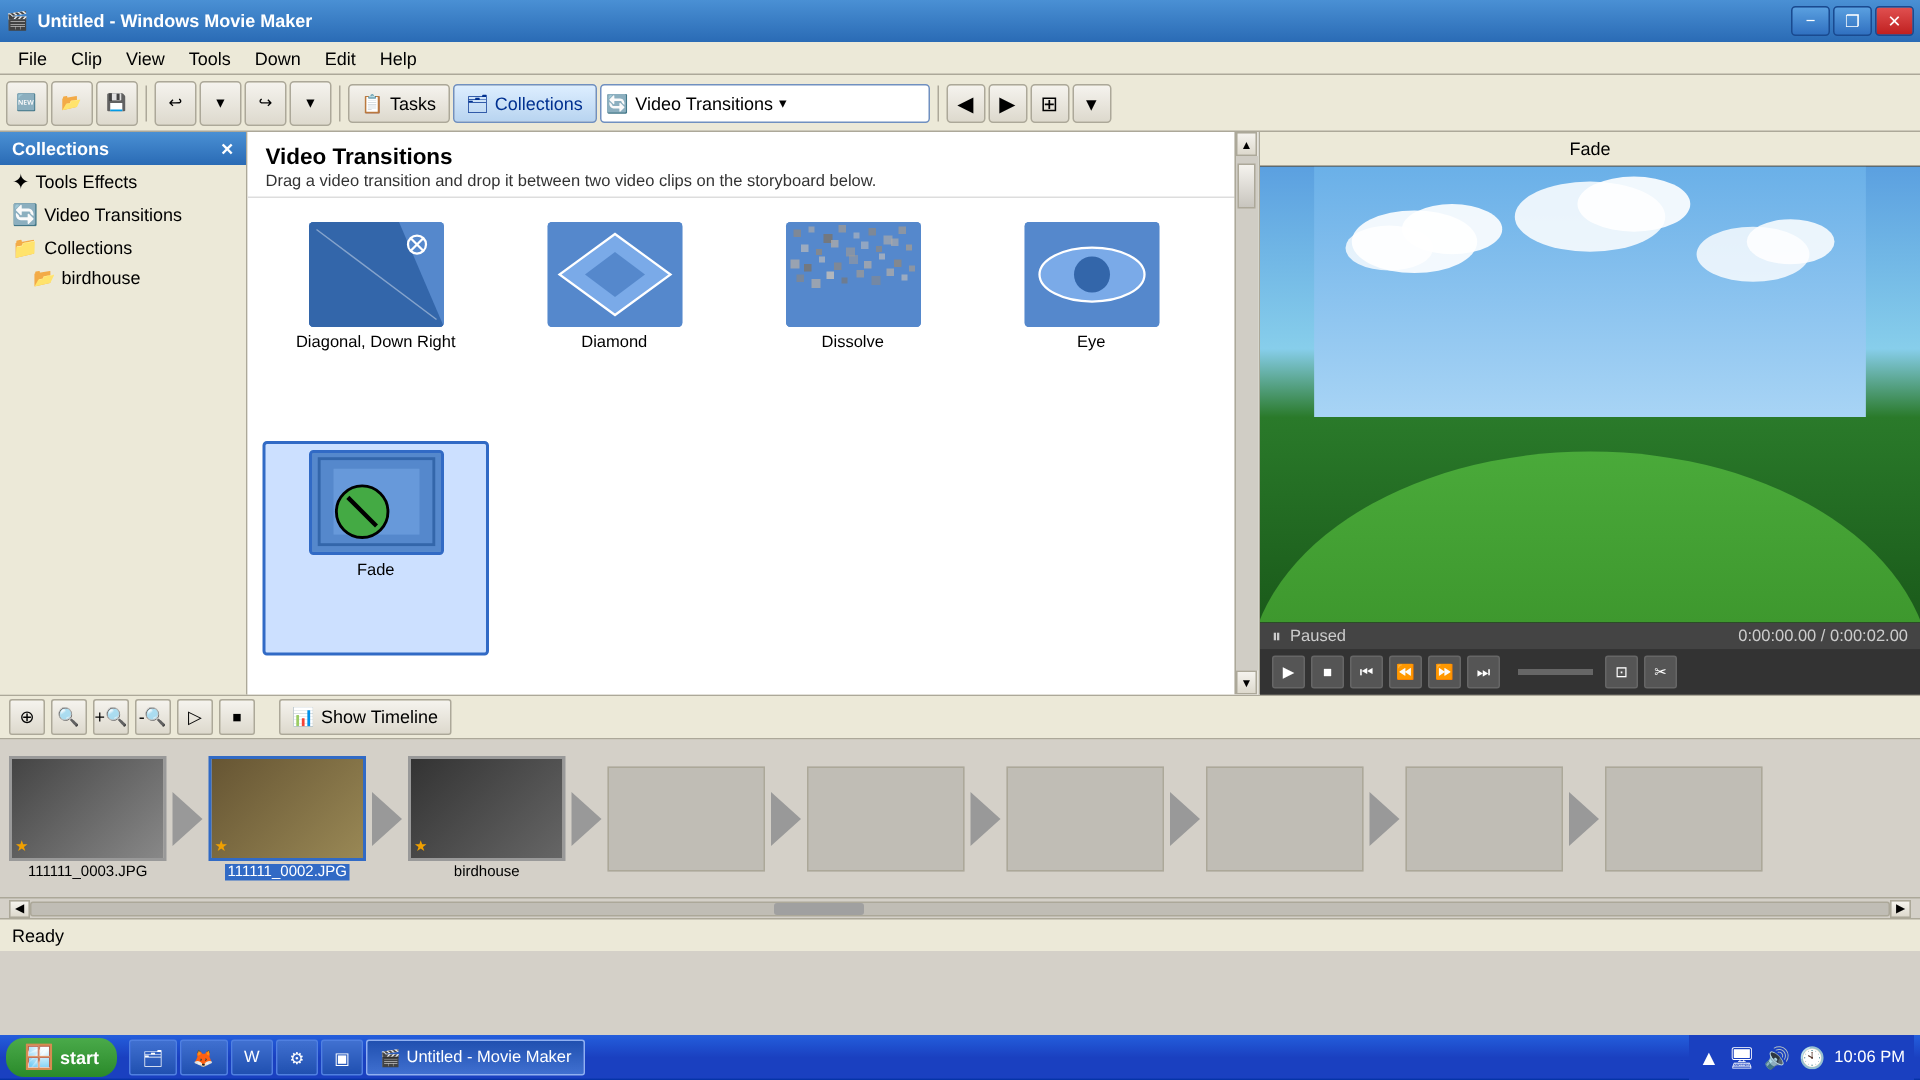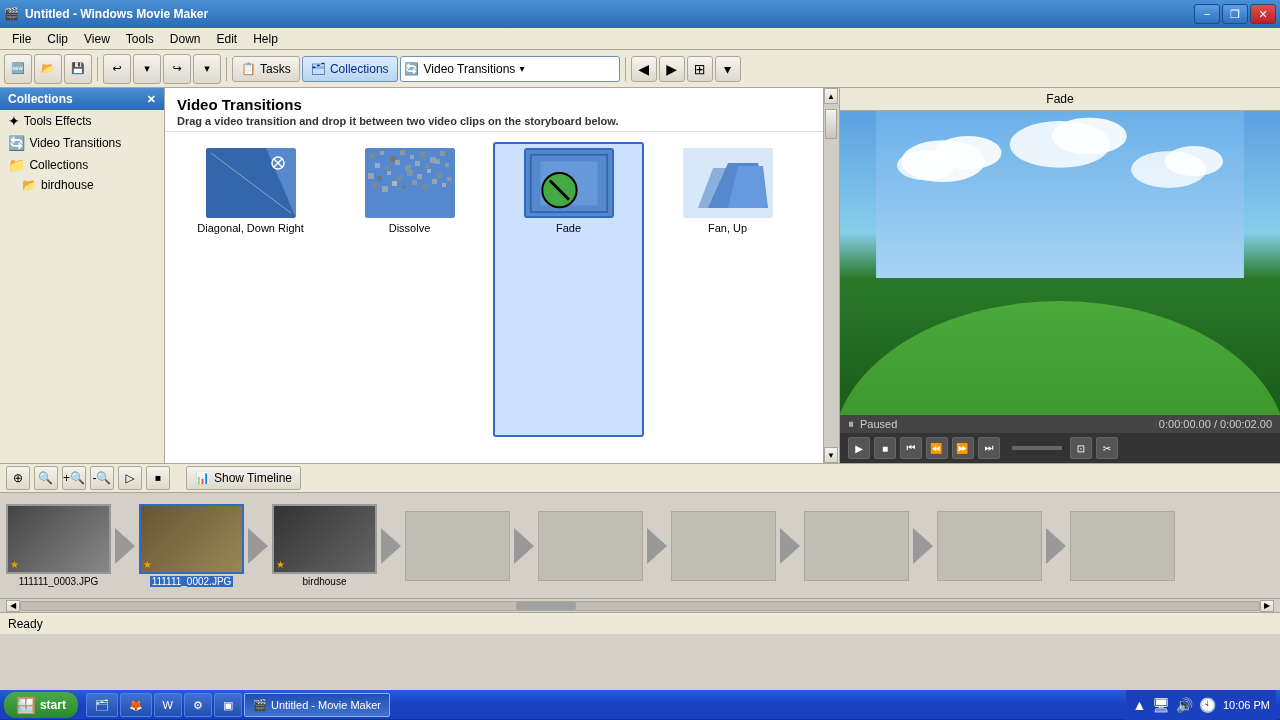--- a/index.html
+++ b/index.html
@@ -161,21 +161,21 @@
       background: white;
       border-right: 1px solid #aca899;
       overflow: hidden;
       position: relative;
     }
     #content-header {
       padding: 8px 12px 4px;
       border-bottom: 1px solid #ddd;
     }
     #content-title { font-size: 15px; font-weight: bold; color: #000; margin-bottom: 2px; }
-    #content-desc { font-size: 11px; color: #333; font-weight: bold; }
+    #content-desc { font-size: 11px; color: #333; }
     #transitions-grid {
       display: grid;
       grid-template-columns: repeat(4, 1fr);
       gap: 8px;
       padding: 10px;
       overflow-y: auto;
       height: calc(375px - 60px);
     }
     .transition-item {
       display: flex;
@@ -545,20 +545,30 @@
             <polygon points="0,0 60,0 90,70 0,70" fill="#3366aa"></polygon>
             <line x1="5" y1="5" x2="85" y2="65" stroke="white" stroke-width="1" opacity="0.4"></line>
             <circle cx="72" cy="15" r="6" fill="none" stroke="white" stroke-width="1.5"></circle>
             <line x1="68" y1="11" x2="76" y2="19" stroke="white" stroke-width="1.5"></line>
             <line x1="76" y1="11" x2="68" y2="19" stroke="white" stroke-width="1.5"></line>
           </svg>
         </div>
         <div class="transition-label">Diagonal, Down Right</div>
       </div>
 
+      <div class="transition-item">
+        <div class="transition-thumb">
+          <svg viewBox="0 0 90 70" xmlns="http://www.w3.org/2000/svg">
+            <rect width="90" height="70" fill="#5588cc"></rect>
+            <polygon points="45,8 82,35 45,62 8,35" fill="#7aaae8" stroke="white" stroke-width="1.5"></polygon>
+            <polygon points="45,20 65,35 45,50 25,35" fill="#5588cc"></polygon>
+          </svg>
+        </div>
+        <div class="transition-label">Diamond</div>
+      </div>
 
       <div class="transition-item">
         <div class="transition-thumb">
           <svg viewBox="0 0 90 70" xmlns="http://www.w3.org/2000/svg">
             <rect width="90" height="70" fill="#5588cc"></rect>
 
             <rect x="5" y="5" width="5" height="5" fill="#888" opacity="0.8"></rect>
             <rect x="15" y="3" width="4" height="4" fill="#aaa" opacity="0.7"></rect>
             <rect x="25" y="8" width="6" height="6" fill="#777" opacity="0.9"></rect>
             <rect x="35" y="2" width="5" height="5" fill="#999" opacity="0.8"></rect>
@@ -589,52 +599,50 @@
             <rect x="37" y="37" width="4" height="4" fill="#777" opacity="0.7"></rect>
             <rect x="47" y="32" width="5" height="5" fill="#999" opacity="0.8"></rect>
             <rect x="57" y="36" width="6" height="6" fill="#888" opacity="0.6"></rect>
             <rect x="67" y="31" width="5" height="5" fill="#aaa" opacity="0.8"></rect>
             <rect x="77" y="35" width="4" height="4" fill="#bbb" opacity="0.7"></rect>
           </svg>
         </div>
         <div class="transition-label">Dissolve</div>
       </div>
 
+      <div class="transition-item">
+        <div class="transition-thumb">
+          <svg viewBox="0 0 90 70" xmlns="http://www.w3.org/2000/svg">
+            <rect width="90" height="70" fill="#5588cc"></rect>
+            <ellipse cx="45" cy="35" rx="35" ry="18" fill="#7aaae8" stroke="white" stroke-width="1.5"></ellipse>
+            <ellipse cx="45" cy="35" rx="12" ry="12" fill="#3366aa"></ellipse>
+          </svg>
+        </div>
+        <div class="transition-label">Eye</div>
+      </div>
 
       <div class="transition-item selected">
         <div class="transition-thumb" style="border:2px solid #316ac5;">
           <svg viewBox="0 0 90 70" xmlns="http://www.w3.org/2000/svg">
             <rect width="90" height="70" fill="#5588cc"></rect>
 
             <rect x="5" y="5" width="80" height="60" fill="none" stroke="#3366aa" stroke-width="2"></rect>
 
             <rect x="15" y="12" width="60" height="46" fill="#7aaae8" opacity="0.5"></rect>
 
             <circle cx="35" cy="42" r="18" fill="#44aa44"></circle>
             <circle cx="35" cy="42" r="18" fill="none" stroke="black" stroke-width="2"></circle>
             <line x1="25" y1="32" x2="45" y2="52" stroke="black" stroke-width="3"></line>
           </svg>
         </div>
         <div class="transition-label">Fade</div>
       </div>
 
 
 
-      <div class="transition-item">
-        <div class="transition-thumb" style="background:#d8e8f8;">
-          <svg viewBox="0 0 90 70" xmlns="http://www.w3.org/2000/svg">
-            <rect width="90" height="70" fill="#d8e8f8"></rect>
-
-            <polygon points="30,20 70,20 85,60 15,60" fill="#5588cc" opacity="0.6"></polygon>
-            <polygon points="45,15 75,15 85,60 25,60" fill="#5588cc"></polygon>
-            <polygon points="55,18 80,18 85,60 45,60" fill="#6699dd"></polygon>
-          </svg>
-        </div>
-        <div class="transition-label">Fan, Up</div>
-      </div>
     </div>
   </div>
 
   <div id="preview-panel">
     <div id="preview-title">Fade</div>
     <div id="preview-video">
       <div id="xp-bg"></div>
 
       <svg style="position:absolute;top:0;left:0;width:100%;height:55%" viewBox="0 0 440 200" xmlns="http://www.w3.org/2000/svg">
         <defs>

